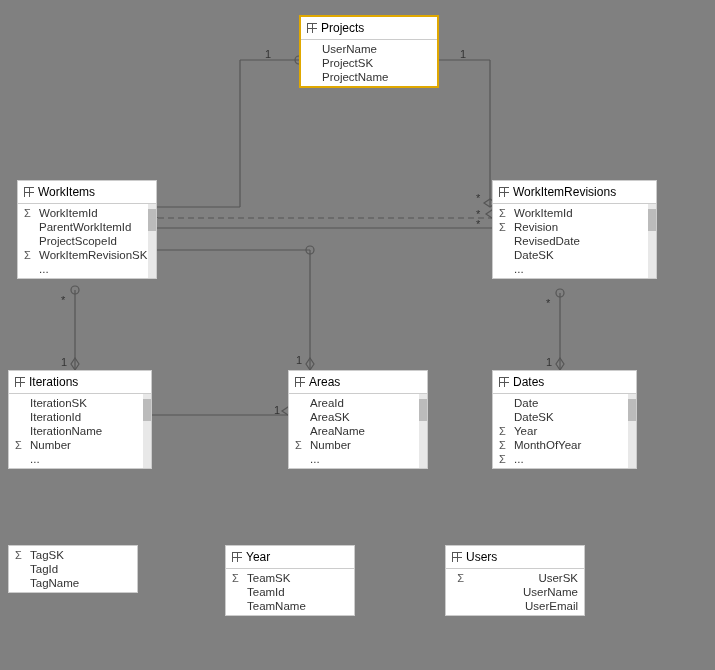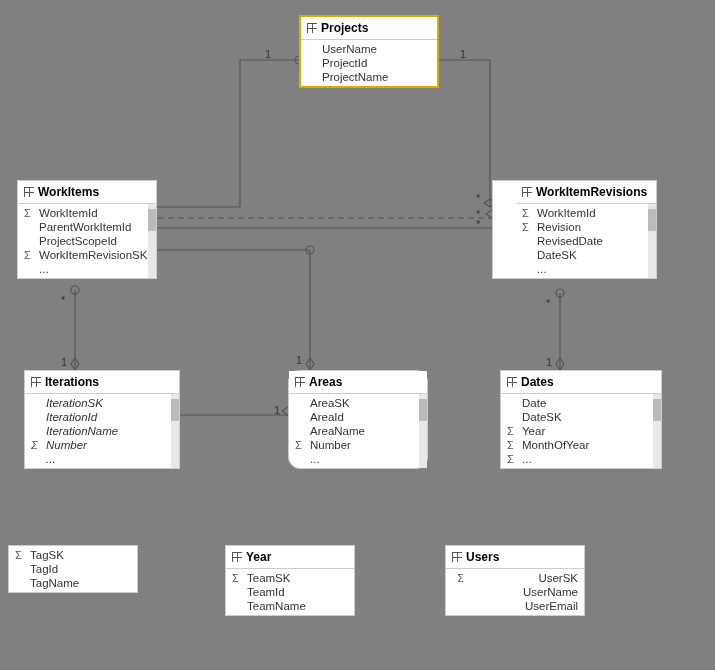--- a/index.html
+++ b/index.html
@@ -25,21 +25,21 @@
     }
     .table-box.selected {
       border: 2px solid #e0a800;
     }
     .table-header {
       display: flex;
       align-items: center;
       padding: 4px 6px;
       border-bottom: 1px solid #ccc;
       background: #fff;
-      font-weight: 700;
+      font-weight: 400;
       font-size: 12px;
       gap: 4px;
     }
     .table-header .grid-icon {
       display: inline-block;
       width: 10px;
       height: 10px;
       background:
         linear-gradient(#555 1px, transparent 1px),
         linear-gradient(90deg, #555 1px, transparent 1px);
@@ -169,21 +169,21 @@
       <span class="grid-icon"></span>
       <span>Projects</span>
     </div>
     <div class="table-body">
       <div class="table-row">
         <span class="sigma"></span>
         <span class="col-name">UserName</span>
       </div>
       <div class="table-row">
         <span class="sigma"></span>
-        <span class="col-name">ProjectId</span>
+        <span class="col-name">ProjectSK</span>
       </div>
       <div class="table-row">
         <span class="sigma"></span>
         <span class="col-name">ProjectName</span>
       </div>
     </div>
   </div>
 
   <div class="table-box" style="left:17px;top:180px;width:140px;">
     <div class="table-header">
@@ -210,21 +210,21 @@
       <div class="table-row">
         <span class="sigma"></span>
         <span class="col-name">...</span>
       </div>
       <div class="scrollbar">
         <div class="scrollbar-thumb"></div>
       </div>
     </div>
   </div>
 
-  <div class="table-box" style="left:492px;top:180px;width:165px;padding-left:23px;">
+  <div class="table-box" style="left:492px;top:180px;width:165px;">
     <div class="table-header">
       <span class="grid-icon"></span>
       <span>WorkItemRevisions</span>
     </div>
     <div class="table-body" style="position:relative;">
       <div class="table-row">
         <span class="sigma">Σ</span>
         <span class="col-name">WorkItemId</span>
       </div>
       <div class="table-row">
@@ -242,26 +242,26 @@
       <div class="table-row">
         <span class="sigma"></span>
         <span class="col-name">...</span>
       </div>
       <div class="scrollbar">
         <div class="scrollbar-thumb"></div>
       </div>
     </div>
   </div>
 
-  <div class="table-box" style="left:8px;top:370px;width:156px;margin-left:16px;">
+  <div class="table-box" style="left:8px;top:370px;width:144px;">
     <div class="table-header">
       <span class="grid-icon"></span>
       <span>Iterations</span>
     </div>
-    <div class="table-body" style="position:relative;font-style:italic;">
+    <div class="table-body" style="position:relative;">
       <div class="table-row">
         <span class="sigma"></span>
         <span class="col-name">IterationSK</span>
       </div>
       <div class="table-row">
         <span class="sigma"></span>
         <span class="col-name">IterationId</span>
       </div>
       <div class="table-row">
         <span class="sigma"></span>
@@ -274,53 +274,53 @@
       <div class="table-row">
         <span class="sigma"></span>
         <span class="col-name">...</span>
       </div>
       <div class="scrollbar">
         <div class="scrollbar-thumb"></div>
       </div>
     </div>
   </div>
 
-  <div class="table-box" style="left:288px;top:370px;width:140px;border-radius:12px;">
+  <div class="table-box" style="left:288px;top:370px;width:140px;">
     <div class="table-header">
       <span class="grid-icon"></span>
       <span>Areas</span>
     </div>
     <div class="table-body" style="position:relative;">
       <div class="table-row">
         <span class="sigma"></span>
+        <span class="col-name">AreaId</span>
+      </div>
+      <div class="table-row">
+        <span class="sigma"></span>
         <span class="col-name">AreaSK</span>
-      </div>
-      <div class="table-row">
-        <span class="sigma"></span>
-        <span class="col-name">AreaId</span>
       </div>
       <div class="table-row">
         <span class="sigma"></span>
         <span class="col-name">AreaName</span>
       </div>
       <div class="table-row">
         <span class="sigma">Σ</span>
         <span class="col-name">Number</span>
       </div>
       <div class="table-row">
         <span class="sigma"></span>
         <span class="col-name">...</span>
       </div>
       <div class="scrollbar">
         <div class="scrollbar-thumb"></div>
       </div>
     </div>
   </div>
 
-  <div class="table-box" style="left:492px;top:370px;width:162px;margin-left:8px;">
+  <div class="table-box" style="left:492px;top:370px;width:145px;">
     <div class="table-header">
       <span class="grid-icon"></span>
       <span>Dates</span>
     </div>
     <div class="table-body" style="position:relative;">
       <div class="table-row">
         <span class="sigma"></span>
         <span class="col-name">Date</span>
       </div>
       <div class="table-row">

